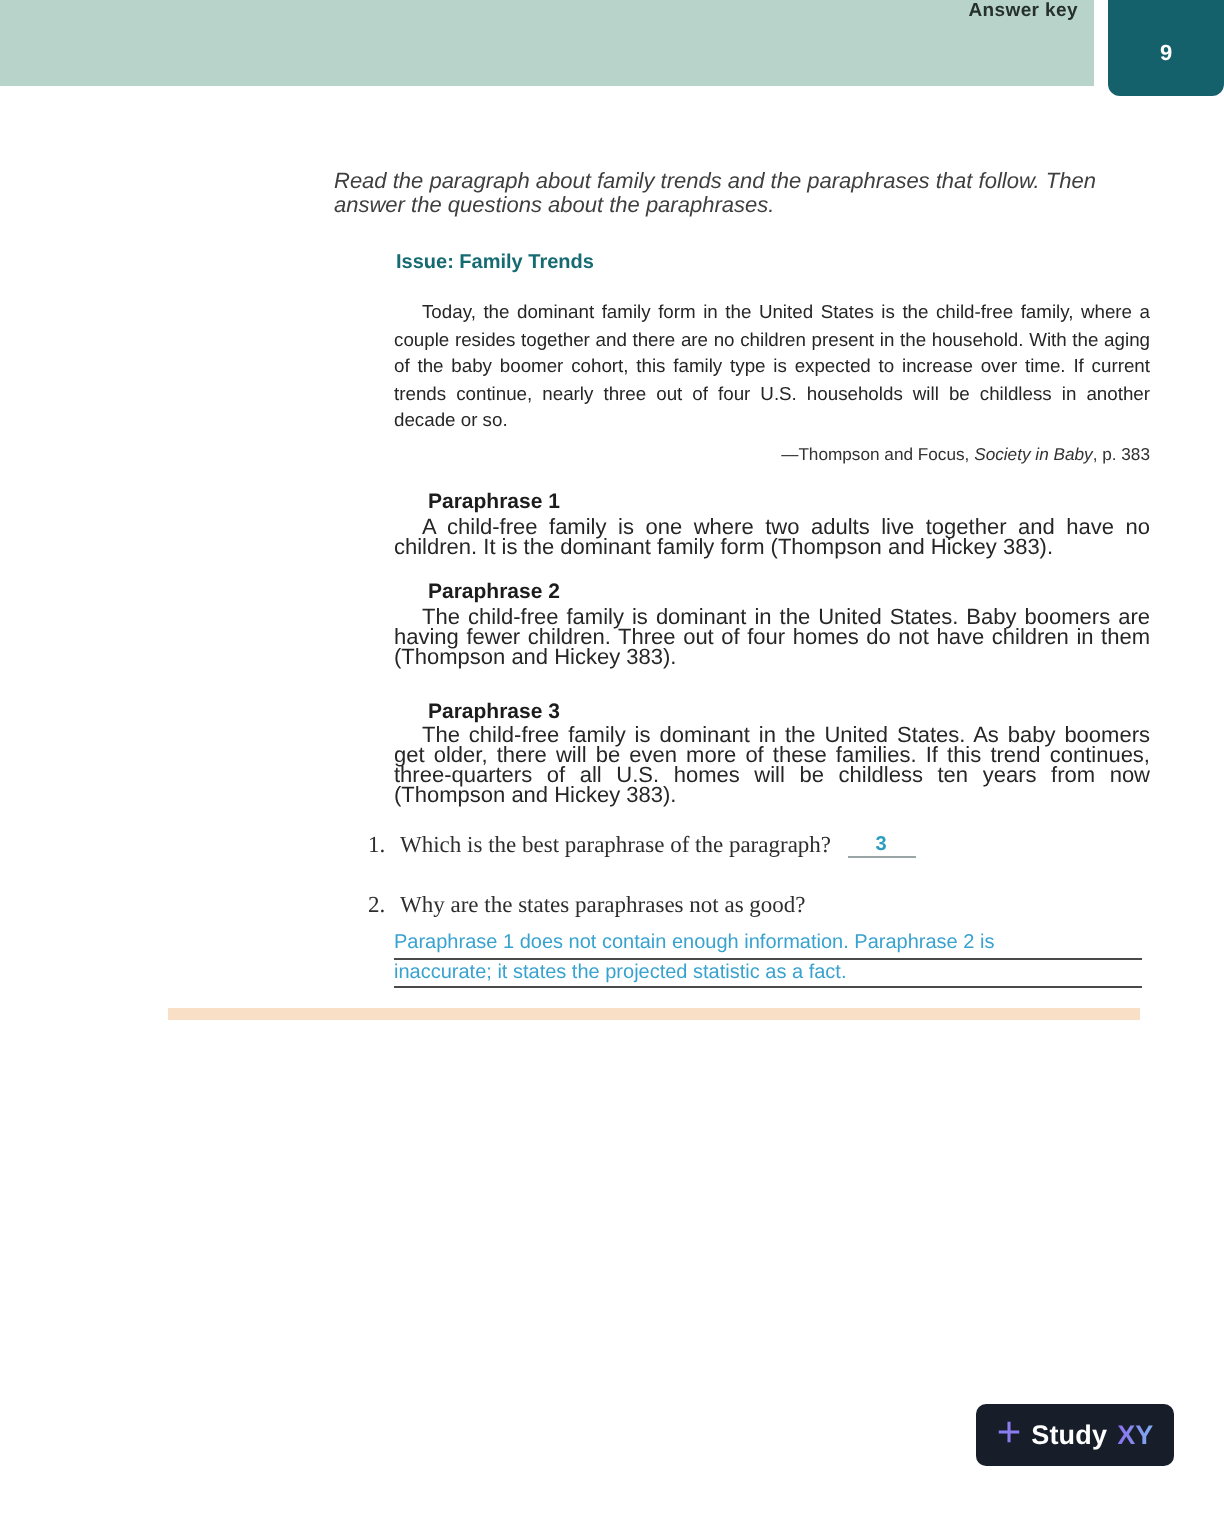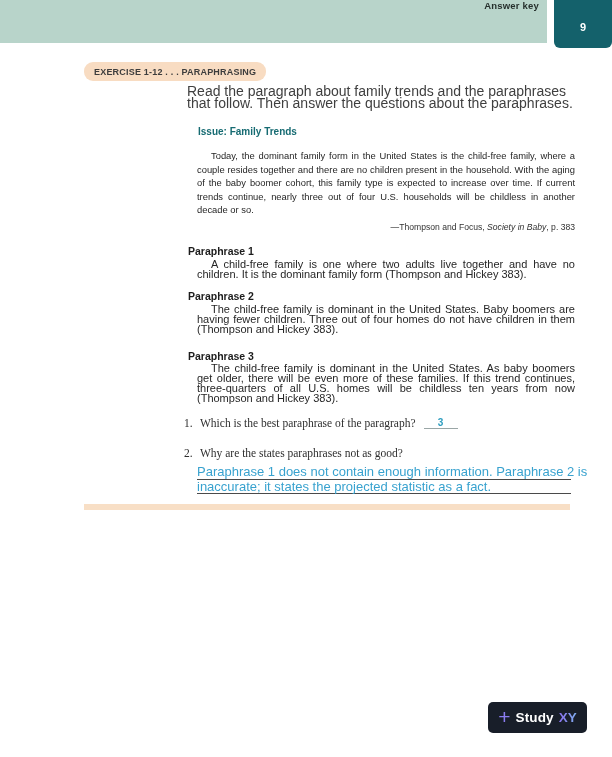--- a/index.html
+++ b/index.html
@@ -20,41 +20,41 @@
   }
   .pagenum{color:#ffffff;font-size:11px;font-weight:700;padding-top:6px;}
   
   .pill{
     position:absolute;left:84px;top:62px;height:19px;background:#f8dcc2;
     border-radius:9px;display:flex;align-items:center;padding:0 10px;
   }
   .pill-text{font-size:9px;font-weight:700;color:#3d3d3d;letter-spacing:.2px;white-space:nowrap;}
   
   .intro{
-    position:absolute;left:187px;top:85px;width:392px;
-    font-size:14px;line-height:12px;color:#3f3f3f;
+    position:absolute;left:167px;top:85px;width:392px;
+    font-style:italic;font-size:11px;line-height:12px;color:#3f3f3f;
   }
   
   .issue-heading{
     position:absolute;left:198px;top:126px;
     font-size:10px;font-weight:700;color:#166b72;
   }
   .passage-body{
     position:absolute;left:197px;top:149px;width:378px;
     font-size:9.4px;line-height:13.6px;color:#262626;
     text-align:justify;text-indent:14px;
   }
   .attribution{
     position:absolute;left:197px;top:222px;width:378px;
     font-size:8.6px;color:#333333;text-align:right;
   }
   .attribution .src{font-style:italic;}
   
   .para-heading{
-    position:absolute;left:188px;
+    position:absolute;left:214px;
     font-size:10.5px;font-weight:700;color:#1c1c1c;
   }
   .para-body{
     position:absolute;left:197px;width:378px;
     font-size:11px;line-height:10px;color:#262626;
     text-align:justify;text-indent:14px;
   }
   .h-p1{top:245px;} .b-p1{top:259px;}
   .h-p2{top:290px;} .b-p2{top:304px;}
   .h-p3{top:350px;} .b-p3{top:363px;}
@@ -68,21 +68,21 @@
   .q-num{width:16px;flex:0 0 auto;}
   .answer-blank{
     display:inline-block;width:34px;margin-left:8px;text-align:center;
     border-bottom:1.4px solid #9aa6a6;color:#2d9dbf;font-weight:600;
     font-family:"Liberation Sans",sans-serif;font-size:10px;
   }
   
   .answer-area{position:absolute;left:197px;top:465px;width:374px;}
   .answer-line{
     height:13.5px;border-bottom:1px solid#4a4a4a;
-    font-size:13px;line-height:13px;color:#38a2cf;white-space:nowrap;
+    font-size:10px;line-height:13px;color:#38a2cf;white-space:nowrap;
   }
   
   .divider{
     position:absolute;left:84px;top:504px;width:486px;height:6px;
     background:#f8dfc6;
   }
   
   .logo{
     position:absolute;left:488px;top:702px;width:99px;height:31px;
     background:#181e29;border-radius:5px;
@@ -106,23 +106,20 @@
 
 <div id="canvas">
 
   <div class="topbar">
     <span class="answer-key">Answer key</span>
   </div>
   <div class="pagenum-box">
     <span class="pagenum">9</span>
   </div>
 
-  <div class="pill">
-    <span class="pill-text">EXERCISE 1-12 . . . PARAPHRASING</span>
-  </div>
 
   <div class="intro">Read the paragraph about family trends and the paraphrases that follow. Then answer the questions about the paraphrases.</div>
 
   <div class="issue-heading">Issue: Family Trends</div>
   <div class="passage-body">Today, the dominant family form in the United States is the child-free family, where a couple resides together and there are no children present in the household. With the aging of the baby boomer cohort, this family type is expected to increase over time. If current trends continue, nearly three out of four U.S. households will be childless in another decade or so.</div>
   <div class="attribution"><span>—Thompson and Focus, </span><span class="src">Society in Baby</span><span>, p. 383</span></div>
 
   <div class="para-heading h-p1">Paraphrase 1</div>
   <div class="para-body b-p1">A child-free family is one where two adults live together and have no children. It is the dominant family form (Thompson and Hickey 383).</div>
 

